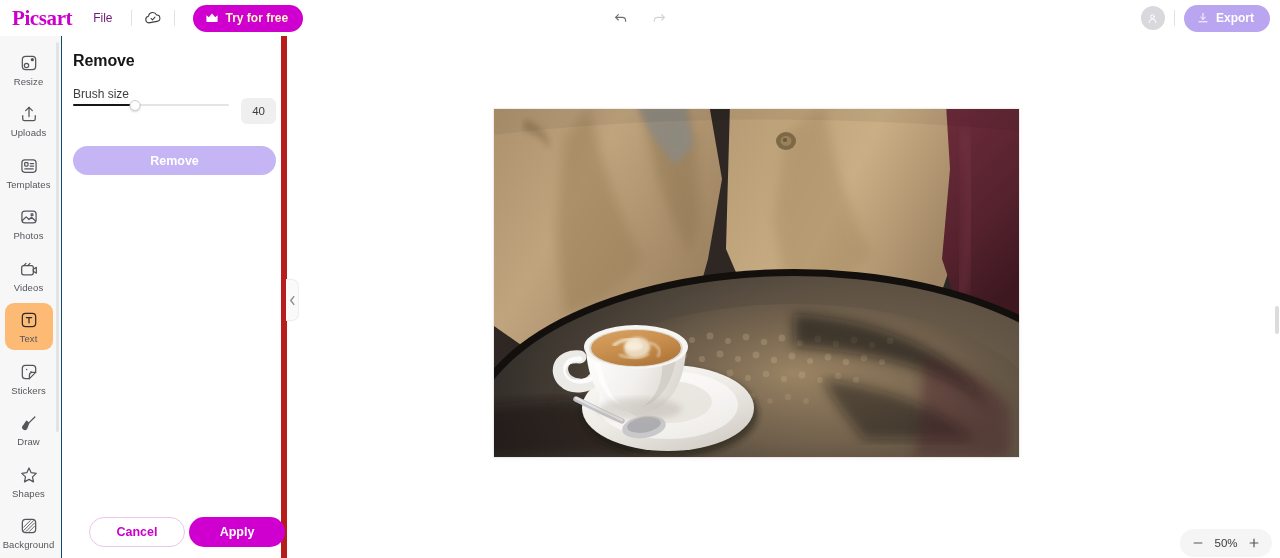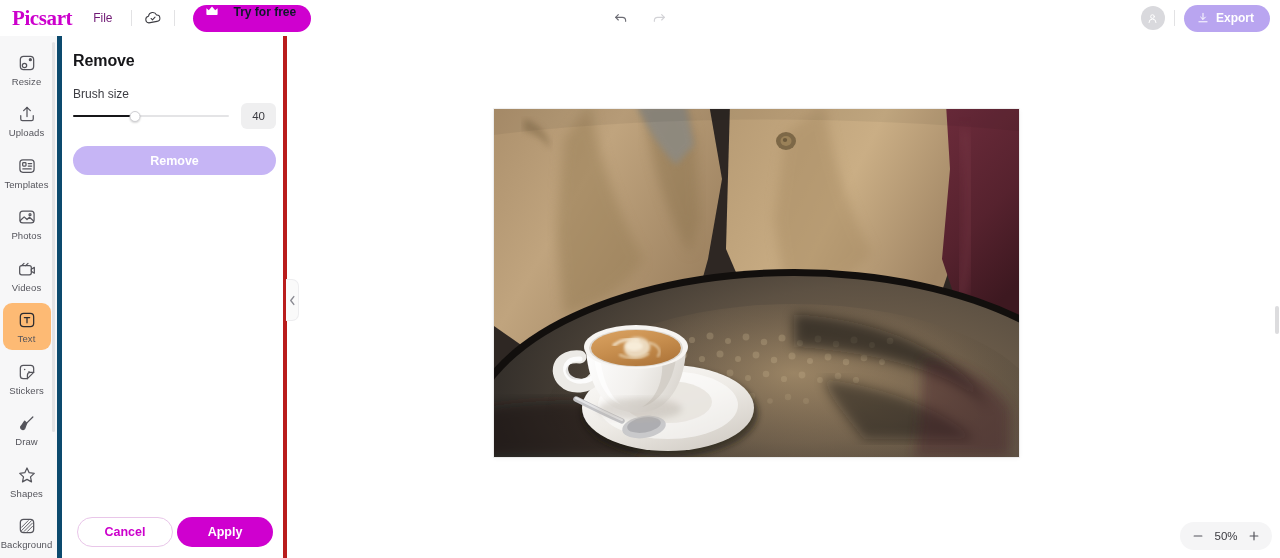--- a/index.html
+++ b/index.html
@@ -35,23 +35,23 @@
   .hdr-menu {
     font-size: 12px; color: #701a75; padding: 5px 9px;
     margin-left: 12px; border-radius: 6px; cursor: default;
   }
   .vdiv { width: 1px; height: 16px; background: #e2e2e4; margin: 0 9px; }
   .cloud-btn {
     width: 24px; height: 24px; display: flex; align-items: center; justify-content: center;
     border-radius: 5px;
   }
   .try-btn {
-    display: flex; gap: 15px;
+    display: flex; align-items: center; gap: 7px;
     height: 27px; padding: 0 15px 0 12px;
-    background: #cf00cf; color: #0f172a;
+    background: #cf00cf; color: #fef9c3;
     border-radius: 14px; font-size: 12px; font-weight: 600;
     margin-left: 9px; cursor: pointer; white-space: nowrap;
   }
 
   .hdr-center {
     position: absolute; left: 50%; top: 0; transform: translateX(-50%);
     height: 36px; display: flex; align-items: center; gap: 12px;
   }
   .hist-btn {
     width: 26px; height: 26px; display: flex; align-items: center; justify-content: center;
@@ -72,21 +72,21 @@
     background: #b9a5f0; color: #ffffff;
     border-radius: 14px; font-size: 12px; font-weight: 600;
     cursor: pointer;
   }
 
   
   #rail {
     position: absolute; left: 0; top: 36px;
     width: 62px; height: 522px;
     background: #f7f7f8;
-    border-right: 5px solid #0c4a6e;
+    border-right: 1px solid #0c4a6e;
     overflow: hidden;
   }
   #rail-scroll {
     position: absolute; inset: 0 4px 0 0;
     padding-top: 10px;
   }
   .rail-item {
     width: 48px; margin: 0 auto 5px auto;
     padding: 7px 0 5px 0;
     display: flex; flex-direction: column; align-items: center; gap: 4px;
@@ -101,34 +101,34 @@
     position: absolute; right: 2px; top: 6px;
     width: 3px; height: 390px; border-radius: 2px;
     background: #e3e3e5;
   }
 
   
   #panel {
     position: absolute; left: 62px; top: 36px;
     width: 225px; height: 522px;
     background: #ffffff;
-    border-right: 4px solid #b91c1c;
+    border-right: 6px solid #b91c1c;
   }
   #panel-title {
     position: absolute; left: 11px; top: 16px;
     font-size: 16px; font-weight: 700; color: #161619; letter-spacing: -0.1px;
   }
   #brush-label {
     position: absolute; left: 11px; top: 51px;
     font-size: 12px; color: #3c3c42;
   }
   #slider-row {
     position: absolute; left: 11px; top: 62px;
     width: 203px; height: 36px;
-    display: flex; align-items: center; gap: 12px;
+    display: flex; align-items: flex-start; gap: 12px;
   }
   .slider {
     position: relative; width: 157px; height: 14px; display: flex; align-items: center;
     cursor: pointer;
   }
   .sl-track { position: absolute; left: 0; right: 0; height: 2px; background: #e4e4e6; border-radius: 2px; }
   .sl-fill  { position: absolute; left: 0; height: 2px; background: #161619; border-radius: 2px; }
   .sl-thumb {
     position: absolute; width: 11px; height: 11px; border-radius: 50%;
     background: #ffffff; border: 1.5px solid #cfcfd3; box-shadow: 0 1px 2px rgba(0,0,0,.16);
@@ -141,21 +141,21 @@
   }
   #remove-btn {
     position: absolute; left: 11px; top: 110px;
     width: 203px; height: 29px; border-radius: 15px;
     background: #c6b5f5; color: #ffffff;
     display: flex; align-items: center; justify-content: center;
     font-size: 12.5px; font-weight: 600; cursor: pointer;
   }
 
   #panel-footer {
-    position: absolute; left: 4px; bottom: 0;
+    position: absolute; left: 16px; bottom: 0;
     width: 225px; padding: 0 11px 11px 11px;
     display: flex; gap: 4px;
   }
   .foot-btn {
     height: 30px; border-radius: 16px;
     display: flex; align-items: center; justify-content: center;
     font-size: 12.5px; font-weight: 600; cursor: pointer;
   }
   #cancel-btn {
     width: 96px; background: #ffffff; color: #cc00cc;
@@ -187,21 +187,21 @@
     position: absolute; left: 207px; top: 73px;
     width: 525px; height: 348px;
     background: #ffffff;
     box-shadow: 0 0 0 1px rgba(0,0,0,.05), 0 1px 5px rgba(0,0,0,.06);
   }
   #photo { position: absolute; inset: 0; overflow: hidden; }
   #photo svg { display: block; width: 100%; height: 100%; }
 
   
   #zoom-ctl {
-    position: absolute; right: 8px; bottom: 8px;
+    position: absolute; right: 8px; bottom: 1px;
     width: 92px; height: 28px;
     background: #f5f5f6; border-radius: 14px;
     display: flex; align-items: center; justify-content: space-between;
     padding: 0 10px; z-index: 20;
   }
   .zbtn { width: 16px; height: 16px; display: flex; align-items: center; justify-content: center; cursor: pointer; }
   #zoom-val { font-size: 11.5px; color: #3b3b41; }
 
   
   #right-sliver {

